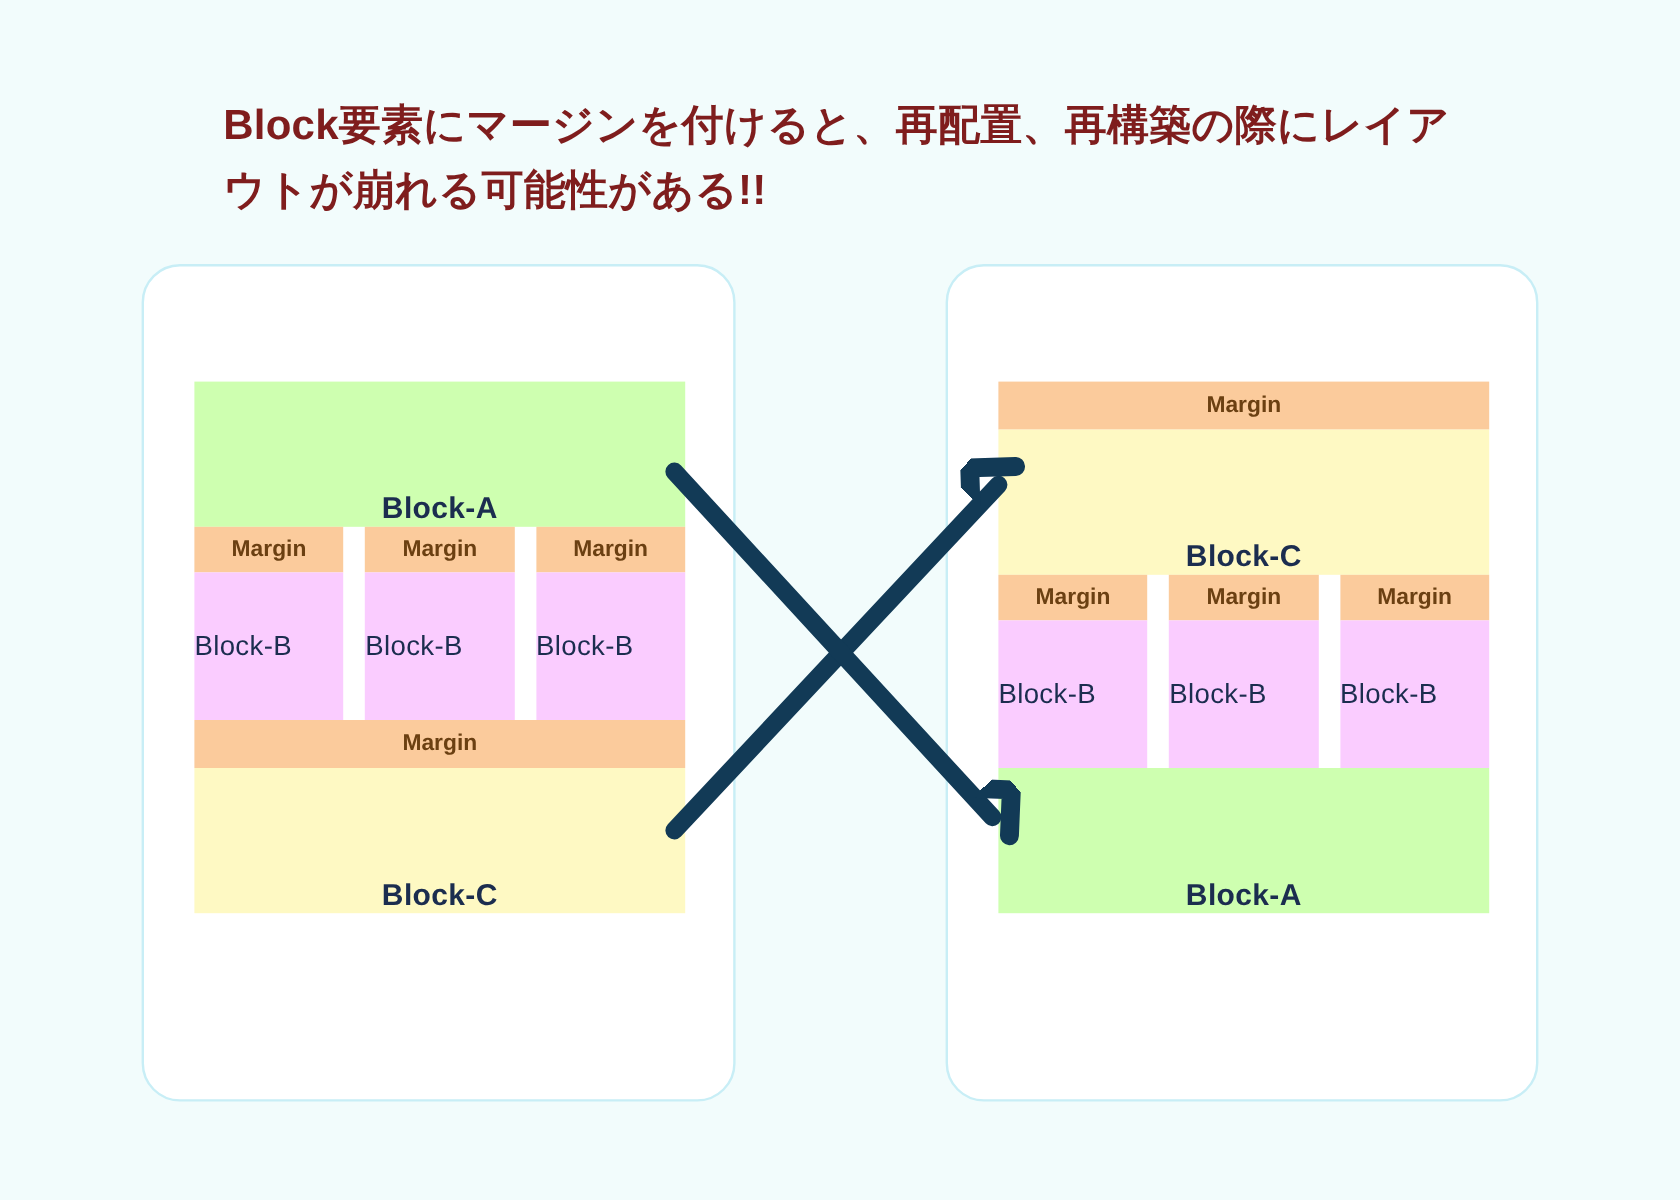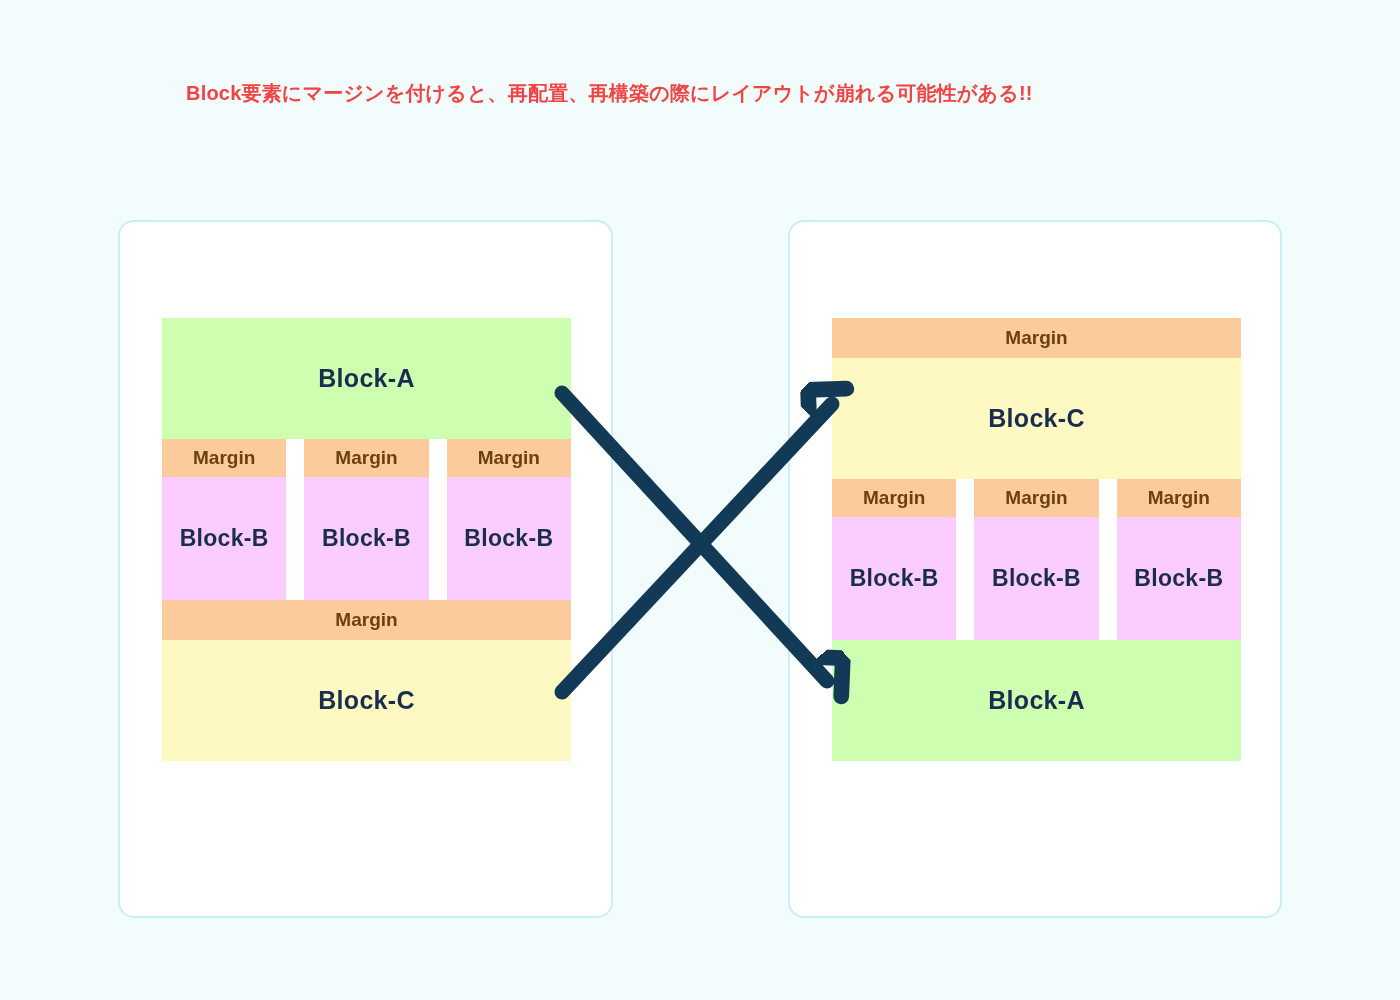--- a/index.html
+++ b/index.html
@@ -14,52 +14,52 @@
     overflow: hidden;
     position: relative;
   }
 
   
   .title {
     position: absolute;
     left: 186px;
     top: 78px;
     width: 1050px;
-    font-size: 20px;
+    font-size: 35px;
     line-height: 1.55;
     font-weight: bold;
-    color: #ef4444;
+    color: #7f1d1d;
     letter-spacing: 0.2px;
     white-space: pre-wrap;
   }
 
   
   .panel {
     position: absolute;
     background: #FFFFFF;
     border: 2px solid #C8EEF6;
-    border-radius: 16px;
+    border-radius: 32px;
     box-sizing: border-box;
   }
   .panel-left  { left: 118px; top: 220px; width: 495px; height: 698px; }
   .panel-right { left: 788px; top: 220px; width: 494px; height: 698px; }
 
   
   .stack {
     position: absolute;
     left: 42px;
     width: 409px;
   }
   .stack-left  { top: 96px; }
   .stack-right { top: 96px; }
 
   .block {
     box-sizing: border-box;
     display: flex;
-    align-items: center;
+    align-items: flex-end;
     justify-content: center;
     font-weight: bold;
     color: #1B2D4F;
     font-size: 25px;
     letter-spacing: 0.3px;
   }
   .block-a  { background: #CEFFB0; height: 121px; }
   .block-c  { background: #fef9c3; height: 121px; }
   .margin-bar {
     background: #FBCB9C;
@@ -82,22 +82,22 @@
     flex: 1 1 0;
     display: flex;
     flex-direction: column;
   }
   .col .margin-bar { height: 38px; }
   .col .block-b {
     background: #FACCFF;
     height: 123px;
     display: flex;
     align-items: center;
-    justify-content: center;
-    font-weight: bold;
+    justify-content: flex-start;
+    font-weight: normal;
     color: #1B2D4F;
     font-size: 23px;
     letter-spacing: 0.3px;
   }
 
   
   .arrows {
     position: absolute;
     left: 0; top: 0;
     width: 1400px;

